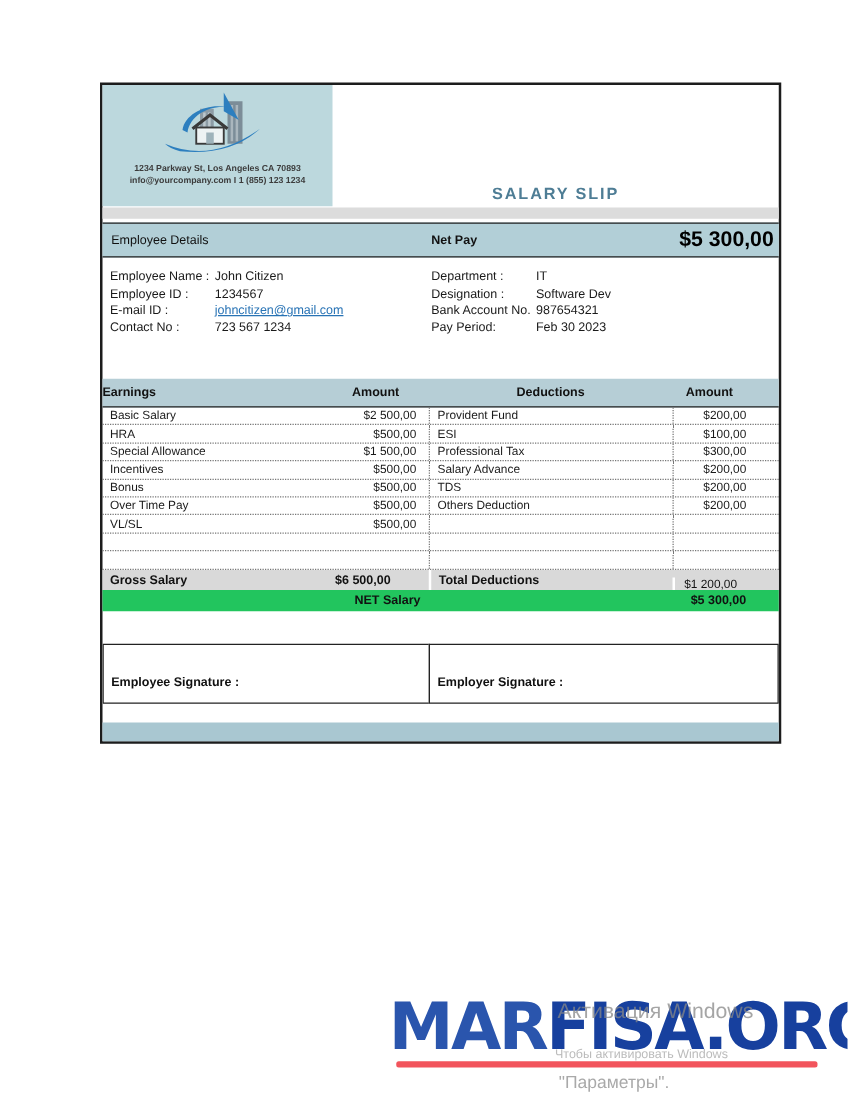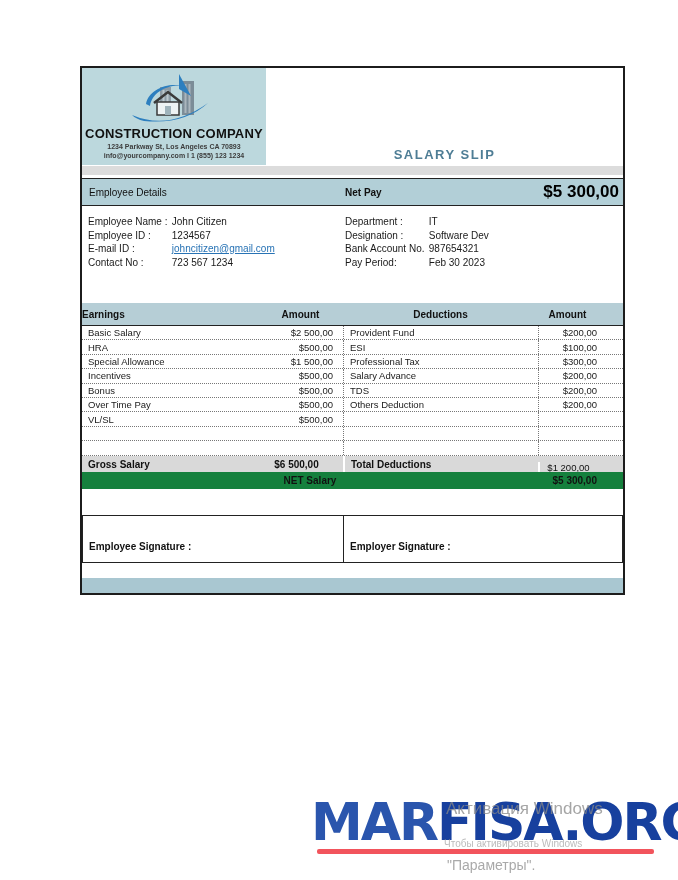--- a/index.html
+++ b/index.html
@@ -52,27 +52,27 @@
           border-bottom:1px dotted #777; }
   .c1 { padding-left:6px; }
   .c2 { padding-right:10px; text-align:right; }
   .c3 { padding-left:6px; border-left:1px dotted #777; height:100%; display:flex; align-items:center; }
   .c4 { padding-right:26px; border-left:1px dotted #777; height:100%;
         display:flex; align-items:center; justify-content:flex-end; }
 
   .gross-band { position:absolute; left:0; top:388px; height:16px; background:#d9d9d9;
                 align-items:center; font-size:10px; color:#111; }
   .g1 { padding-left:6px; font-weight:bold; }
-  .g2 { padding-right:18px; text-align:center; font-weight:bold; }
+  .g2 { padding-right:18px; text-align:left; font-weight:bold; }
   .g3 { padding-left:6px; font-weight:bold; border-left:2px solid #fff; height:100%;
         display:flex; align-items:center; }
   .g4 { padding-right:26px; text-align:center; font-size:9.5px; position:relative; top:3px;
         border-left:2px solid #fff; }
 
-  .net-band { position:absolute; left:0; top:404px; width:100%; height:17px; background:#15803d;
+  .net-band { position:absolute; left:0; top:404px; width:100%; height:17px; background:#22c55e;
               display:grid; grid-template-columns:456px 85px; align-items:center;
               font-size:10px; font-weight:bold; color:#111; }
   .n1 { text-align:center; }
   .n2 { text-align:right; padding-right:26px; }
 
   
   .sig-box { position:absolute; top:447px; height:48px; border:1px solid #222; background:#fff; }
   .sig-left  { left:0; width:262px; }
   .sig-right { left:261px; width:280px; }
   .sig-label { position:absolute; left:6px; bottom:10px; font-size:10px; font-weight:bold; color:#111; }
@@ -106,21 +106,20 @@
         <rect x="58" y="8" width="12" height="34" fill="#7c8d98"></rect>
         <rect x="60.5" y="11" width="2" height="29" fill="#aab6bd"></rect>
         <rect x="64.5" y="11" width="2" height="29" fill="#aab6bd"></rect>
         <polygon points="55,1 67,23 55,16" fill="#2d7fbf"></polygon>
         <path d="M22,31 C24,17 44,9 58,13 C44,11 28,19 26,33 Z" fill="#2d7fbf"></path>
         <path d="M8,42 Q45,58 84,30 Q60,52 20,48 Q12,46 8,42 Z" fill="#2d7fbf"></path>
         <path d="M30,30 L44,19 L58,30" stroke="#3a3a3a" stroke-width="2.5" fill="none"></path>
         <rect x="33" y="29" width="22" height="13" fill="#eef3f4" stroke="#3a3a3a" stroke-width="1.5"></rect>
         <rect x="41" y="33" width="6" height="9" fill="#9fb3bb"></rect>
       </svg>
-      <div class="co-name">CONSTRUCTION COMPANY</div>
       <div class="co-addr">1234 Parkway St, Los Angeles CA 70893</div>
       <div class="co-contact">info@yourcompany.com I 1 (855) 123 1234</div>
     </div>
     <div class="title-area">
       <div class="doc-title">SALARY SLIP</div>
     </div>
     <div class="gray-strip"></div>
 
     <div class="summary-band">
       <span class="sum-left">Employee Details</span>

